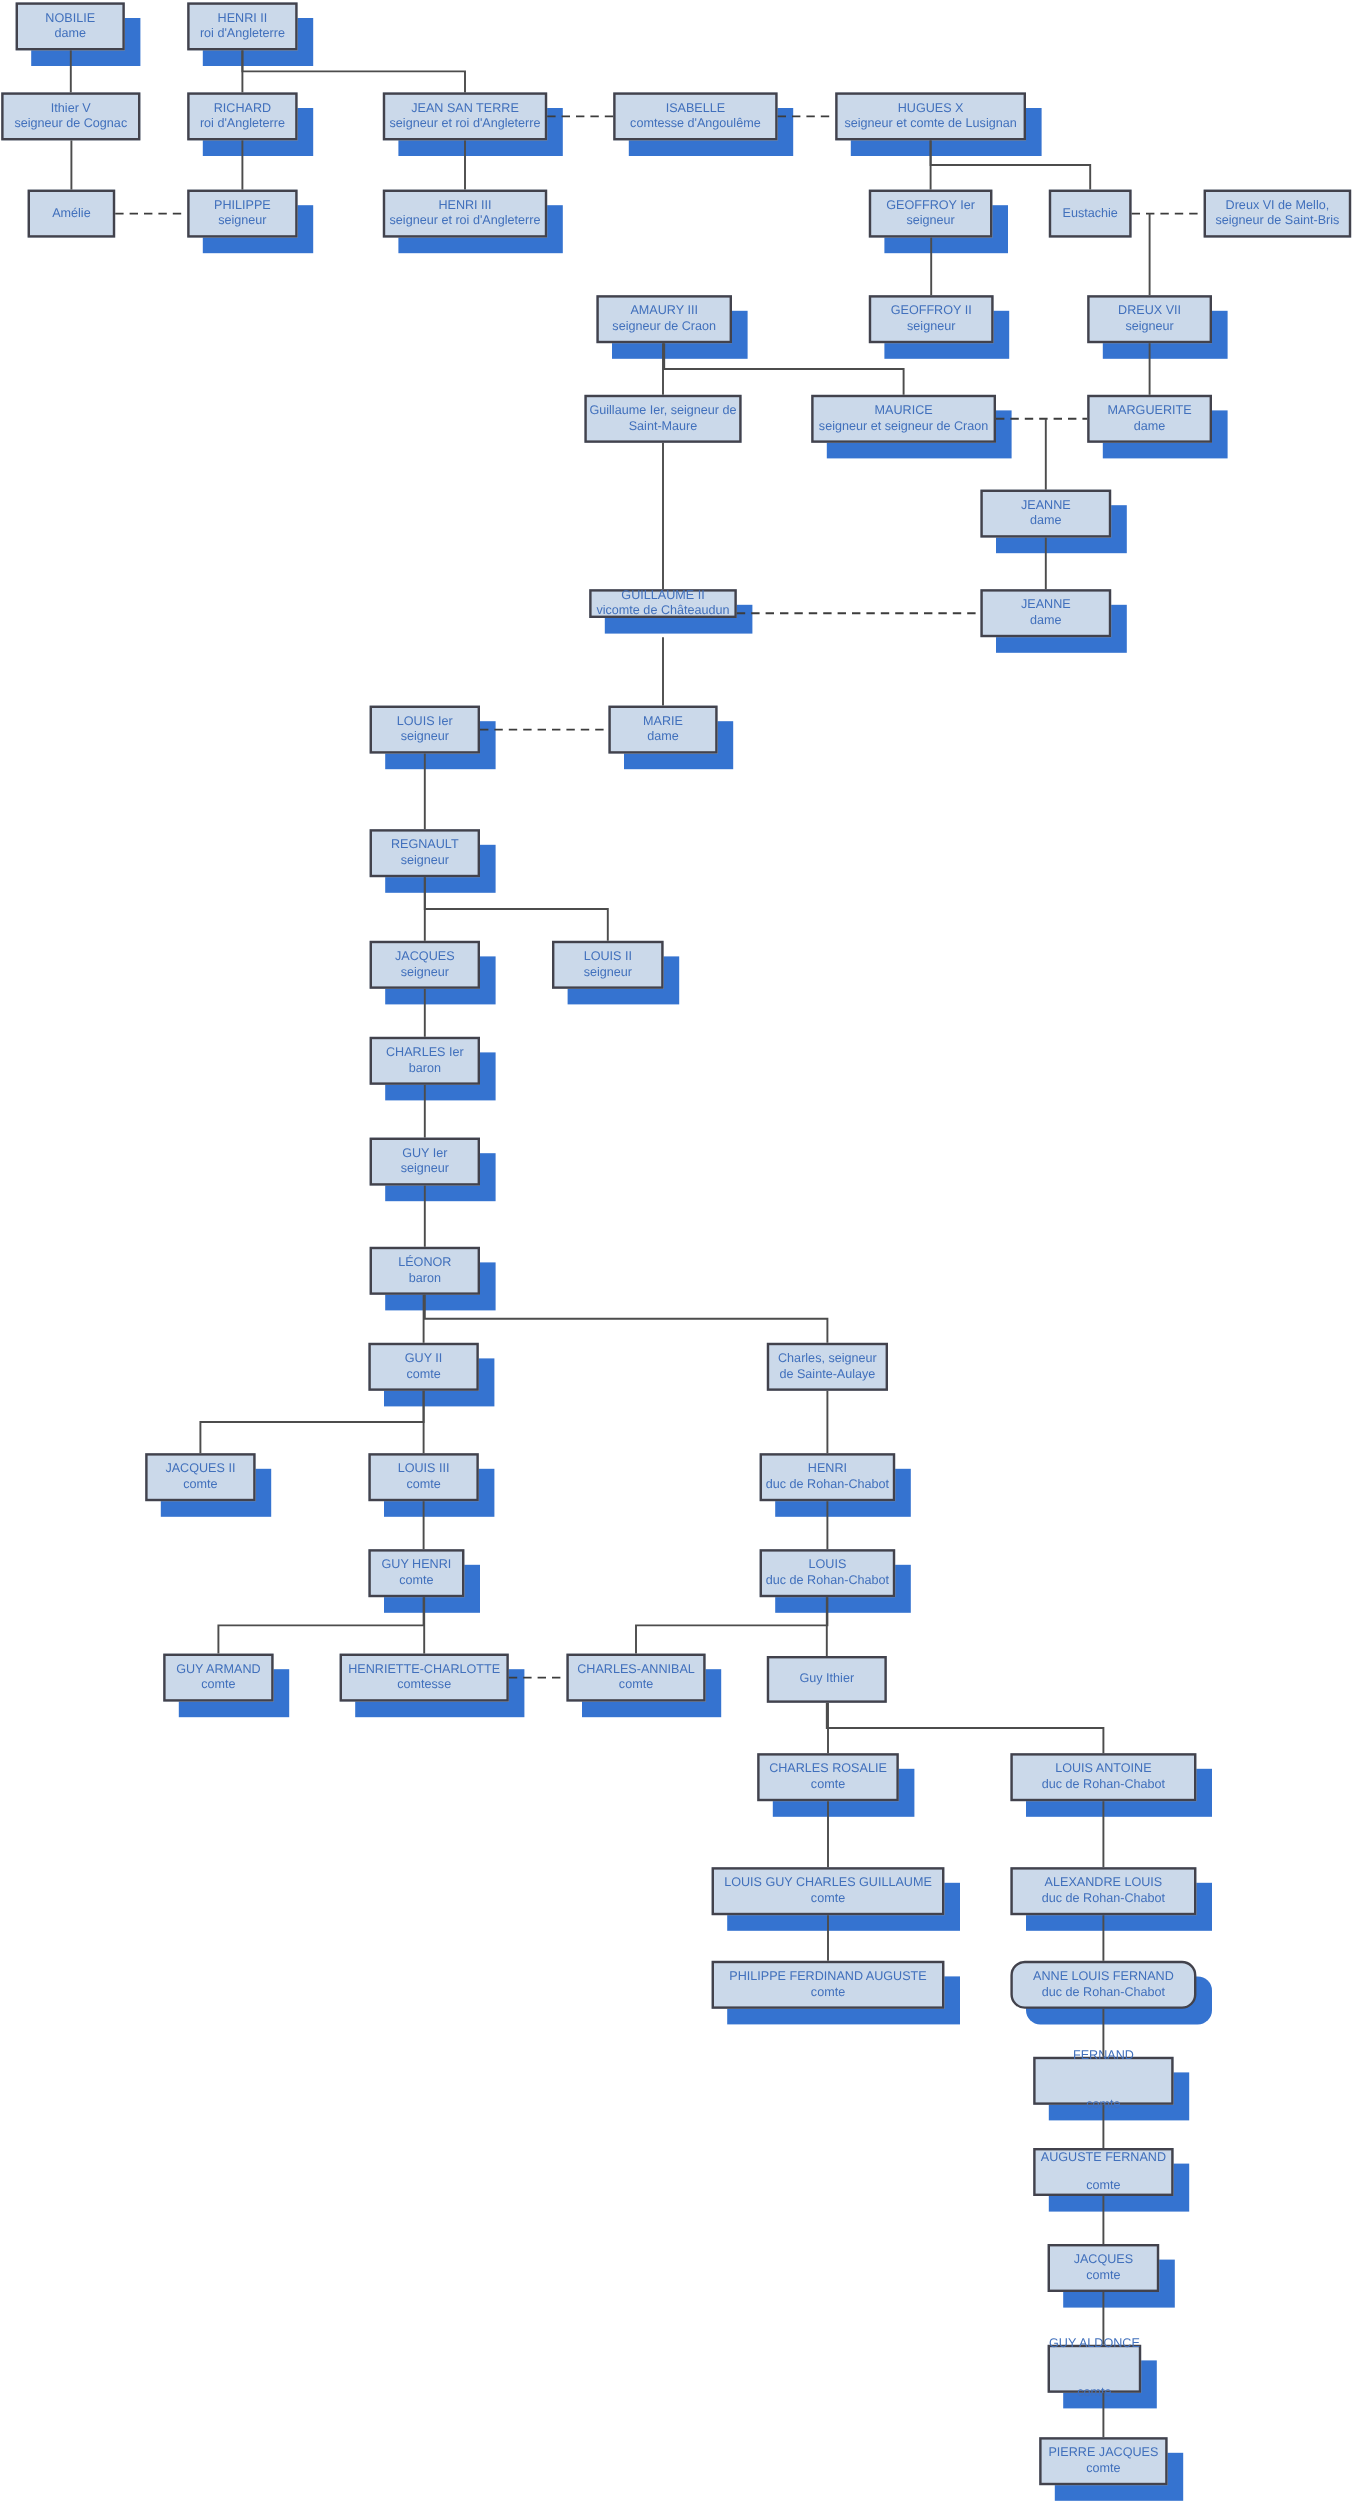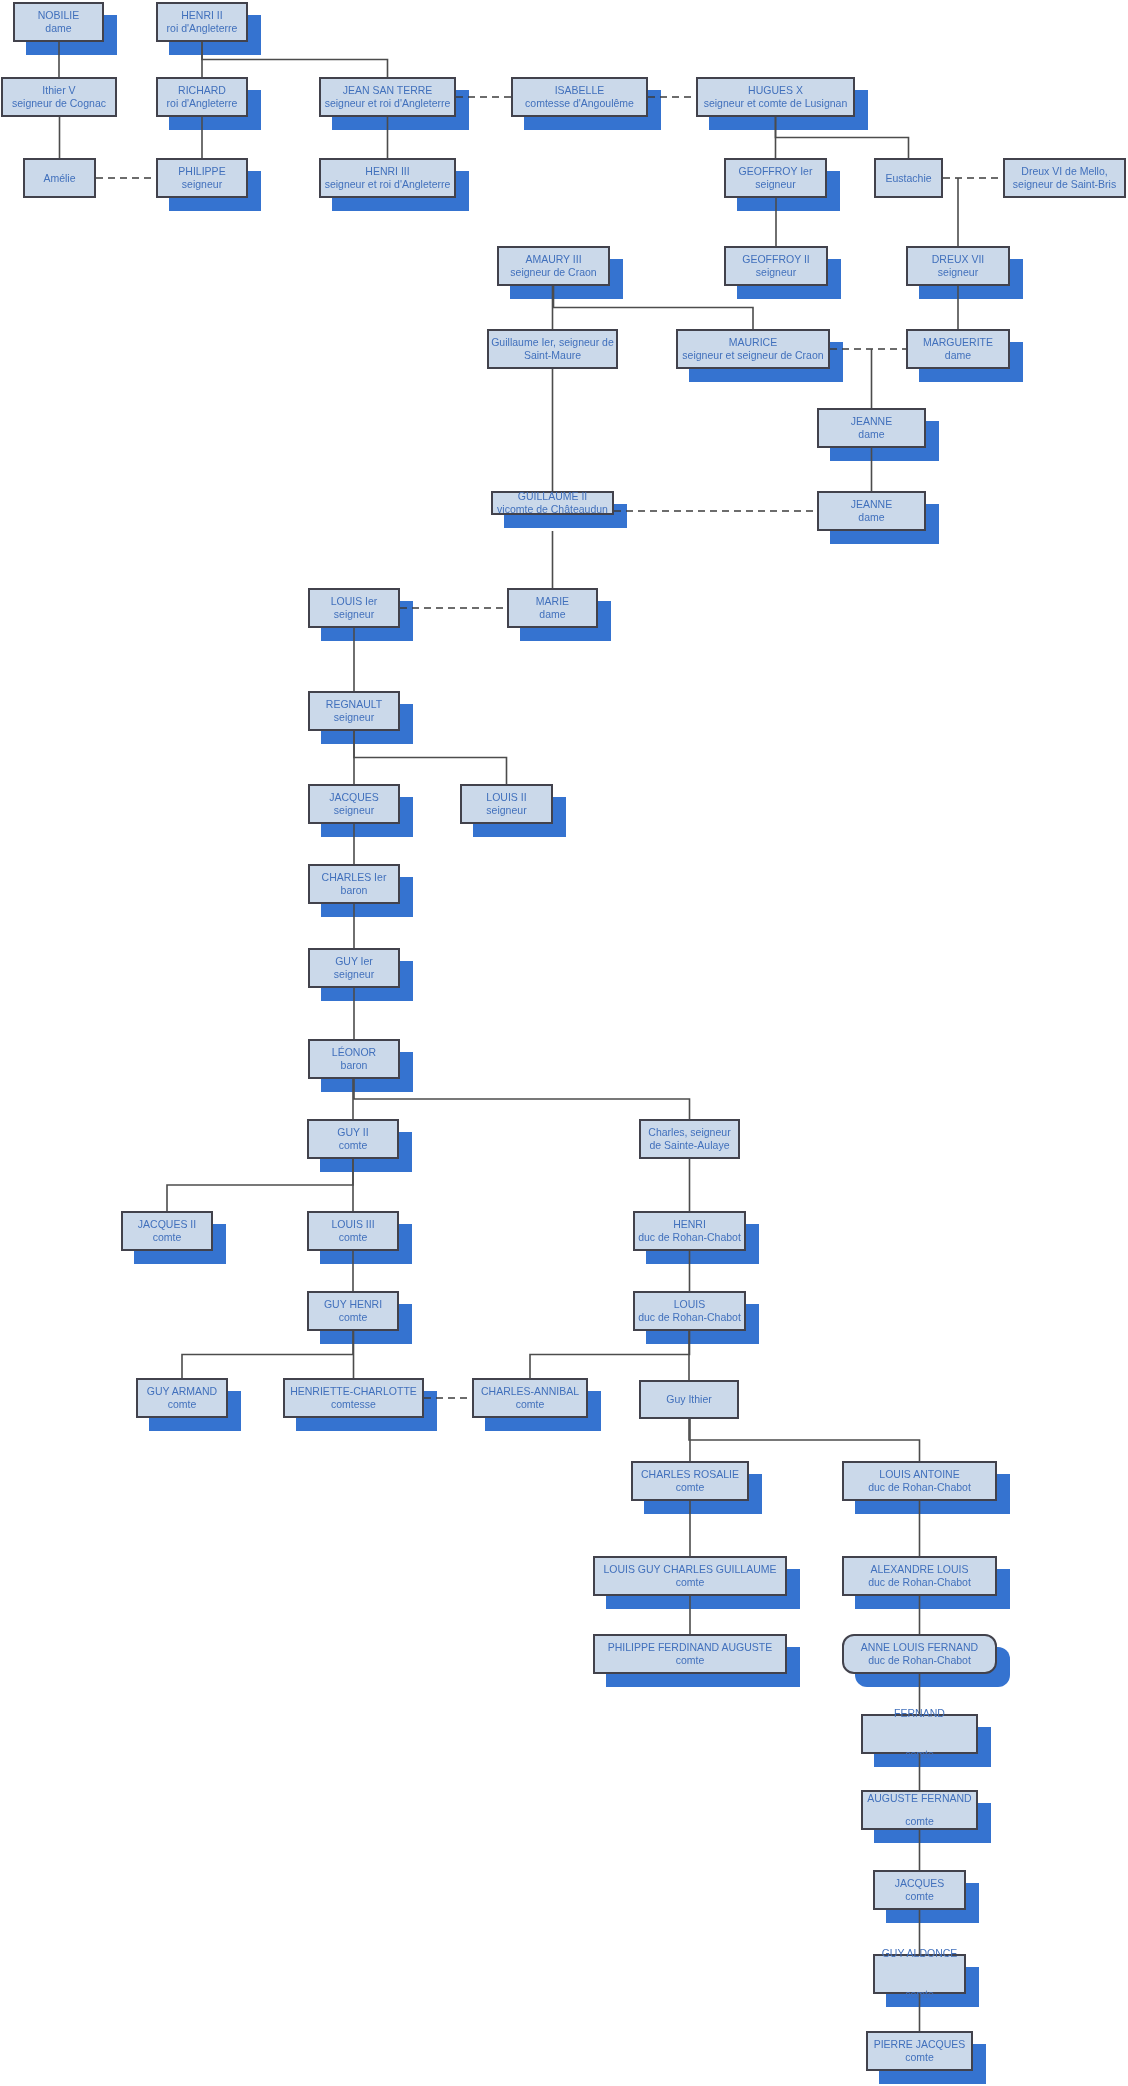--- a/index.html
+++ b/index.html
@@ -233,21 +233,21 @@
       <span>comte</span>
     </div>
     <div class="node has-shadow" style="left: 307px; top: 1211px; width: 92px; height: 40px;">
       <span>LOUIS III</span>
       <span>comte</span>
     </div>
     <div class="node has-shadow" style="left: 633px; top: 1211px; width: 113px; height: 40px;">
       <span>HENRI</span>
       <span>duc de Rohan-Chabot</span>
     </div>
-    <div class="node has-shadow" style="left: 307px; top: 1291px; width: 92px; height: 40px;">
+    <div class="node has-shadow" style="left: 307px; top: 1291px; width: 80px; height: 40px;">
       <span>GUY HENRI</span>
       <span>comte</span>
     </div>
     <div class="node has-shadow" style="left: 633px; top: 1291px; width: 113px; height: 40px;">
       <span>LOUIS</span>
       <span>duc de Rohan-Chabot</span>
     </div>
     <div class="node has-shadow" style="left: 136px; top: 1378px; width: 92px; height: 40px;">
       <span>GUY ARMAND</span>
       <span>comte</span>
@@ -292,21 +292,21 @@
       <span>comte</span>
     </div>
     <div class="node has-shadow" style="left: 861px; top: 1790px; width: 117px; height: 40px; justify-content: space-between;">
       <span>AUGUSTE FERNAND</span>
       <span>comte</span>
     </div>
     <div class="node has-shadow" style="left: 873px; top: 1870px; width: 93px; height: 40px;">
       <span>JACQUES</span>
       <span>comte</span>
     </div>
-    <div class="node has-shadow" style="left: 873px; top: 1954px; width: 93px; height: 40px; gap: 28px;">
+    <div class="node has-shadow" style="left: 873px; top: 1954px; width: 78px; height: 40px; gap: 28px;">
       <span>GUY ALDONCE</span>
       <span>comte</span>
     </div>
     <div class="node has-shadow" style="left: 866px; top: 2031px; width: 107px; height: 40px;">
       <span>PIERRE JACQUES</span>
       <span>comte</span>
     </div>
   </div>
 
 </body></html>

